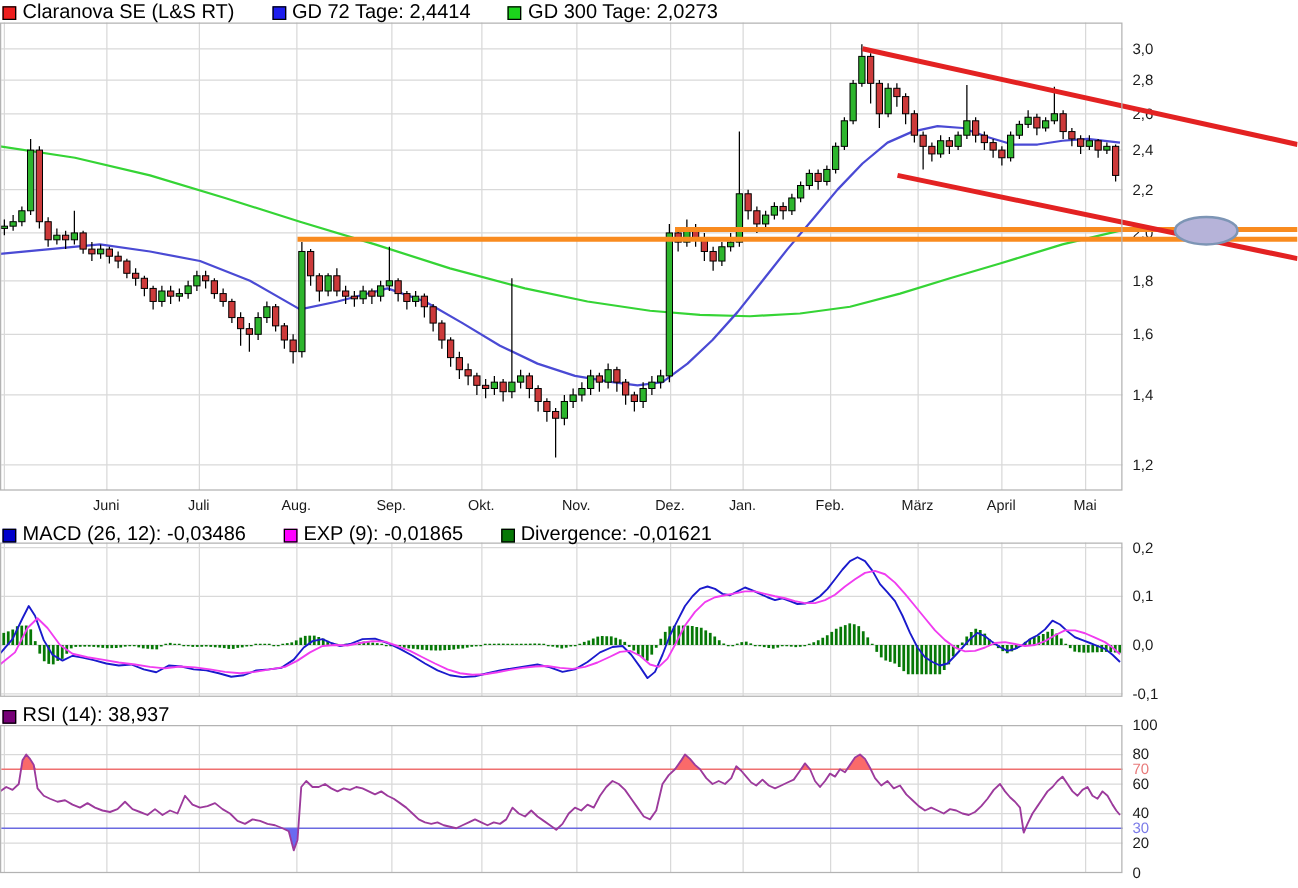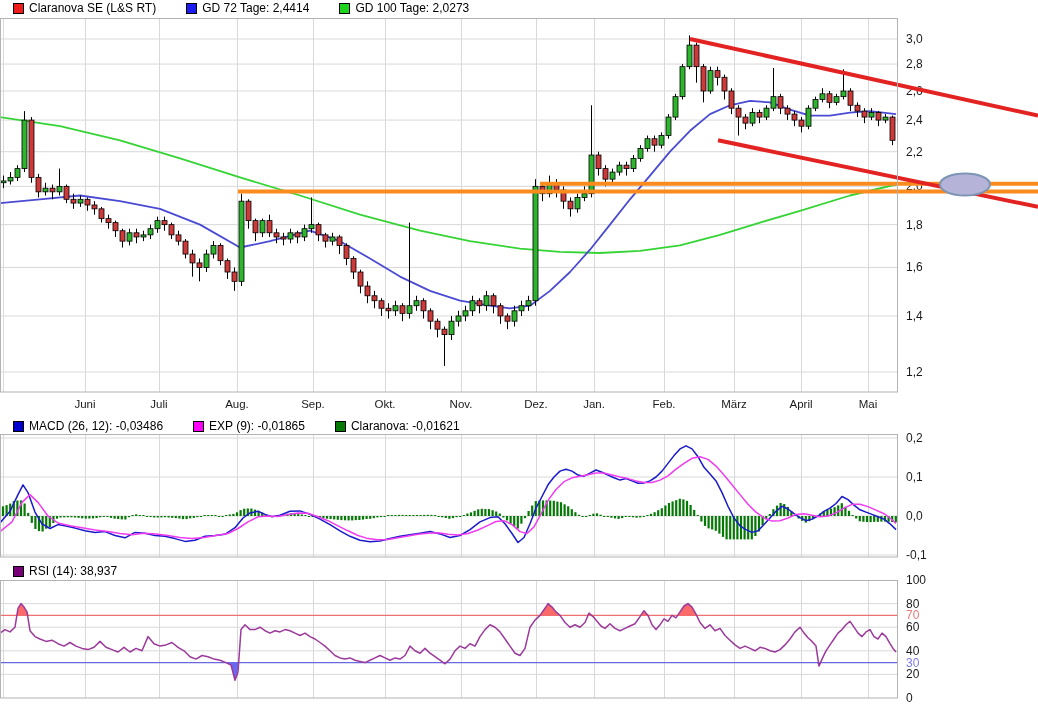--- a/index.html
+++ b/index.html
@@ -1,20 +1,20 @@
 <!DOCTYPE html>
 <html><head>
 <meta charset="utf-8">
 <style>
   html,body{margin:0;padding:0;background:#fff;}
   body{width:1038px;height:710px;position:relative;overflow:hidden;
        font-family:"Liberation Sans",sans-serif;}
   #cv{position:absolute;left:0;top:0;}
-  .legend{position:absolute;left:13px;display:flex;align-items:center;
-          font-size:12px;color:#000;white-space:nowrap;}
+  .legend{position:absolute;left:2px;display:flex;align-items:center;
+          font-size:16px;color:#000;white-space:nowrap;}
   .legend .item{display:inline-flex;align-items:center;margin-right:30px;}
   .legend .sw{display:inline-block;width:9px;height:9px;border:1px solid #000;
               margin-right:5px;flex:none;}
 </style>
 </head>
 <body>
 
 <svg id="cv" width="1038" height="710">
     <line x1="3.5" y1="18" x2="3.5" y2="392" stroke="#d9d9d9"></line>
     <line x1="3.5" y1="434" x2="3.5" y2="557" stroke="#d9d9d9"></line>
@@ -638,36 +638,36 @@
   <span class="item">
     <span class="sw" style="background: rgb(238, 28, 28);"></span>
     <span>Claranova SE (L&amp;S RT)</span>
   </span>
   <span class="item">
     <span class="sw" style="background: rgb(28, 28, 238);"></span>
     <span>GD 72 Tage: 2,4414</span>
   </span>
   <span class="item">
     <span class="sw" style="background: rgb(28, 212, 28);"></span>
-    <span>GD 100 Tage: 2,0273</span>
+    <span>GD 300 Tage: 2,0273</span>
   </span>
 </div>
 
 <div class="legend" style="top:419px">
   <span class="item">
     <span class="sw" style="background: rgb(0, 0, 204);"></span>
     <span>MACD (26, 12): -0,03486</span>
   </span>
   <span class="item">
     <span class="sw" style="background: rgb(255, 0, 255);"></span>
     <span>EXP (9): -0,01865</span>
   </span>
   <span class="item">
     <span class="sw" style="background: rgb(6, 120, 6);"></span>
-    <span>Claranova: -0,01621</span>
+    <span>Divergence: -0,01621</span>
   </span>
 </div>
 
 <div class="legend" style="top:564px">
   <span class="item">
     <span class="sw" style="background: rgb(119, 0, 119);"></span>
     <span>RSI (14): 38,937</span>
   </span>
 </div>
 

